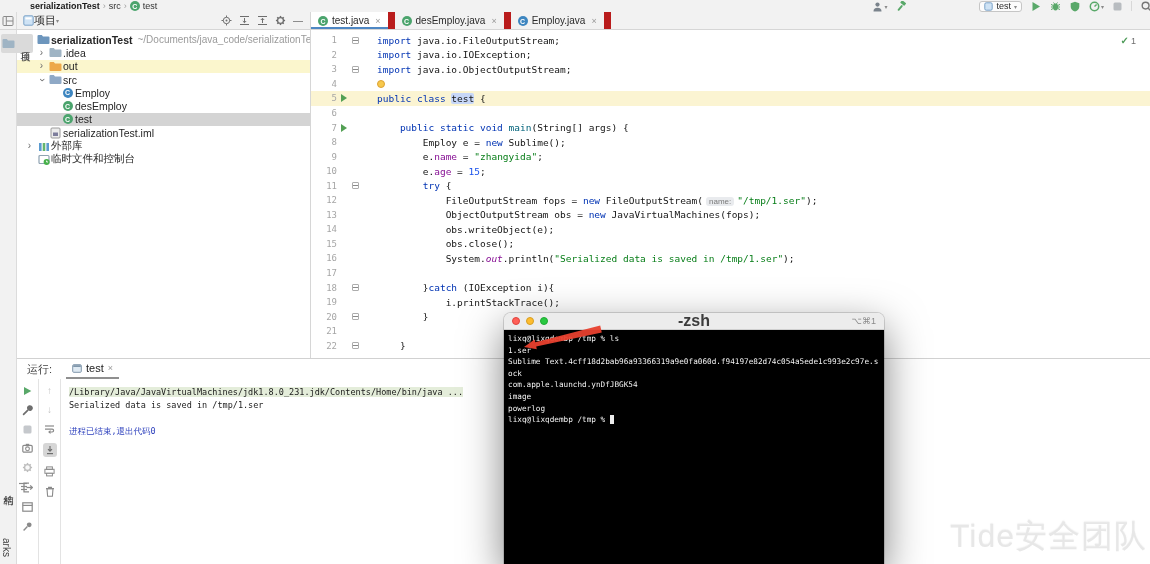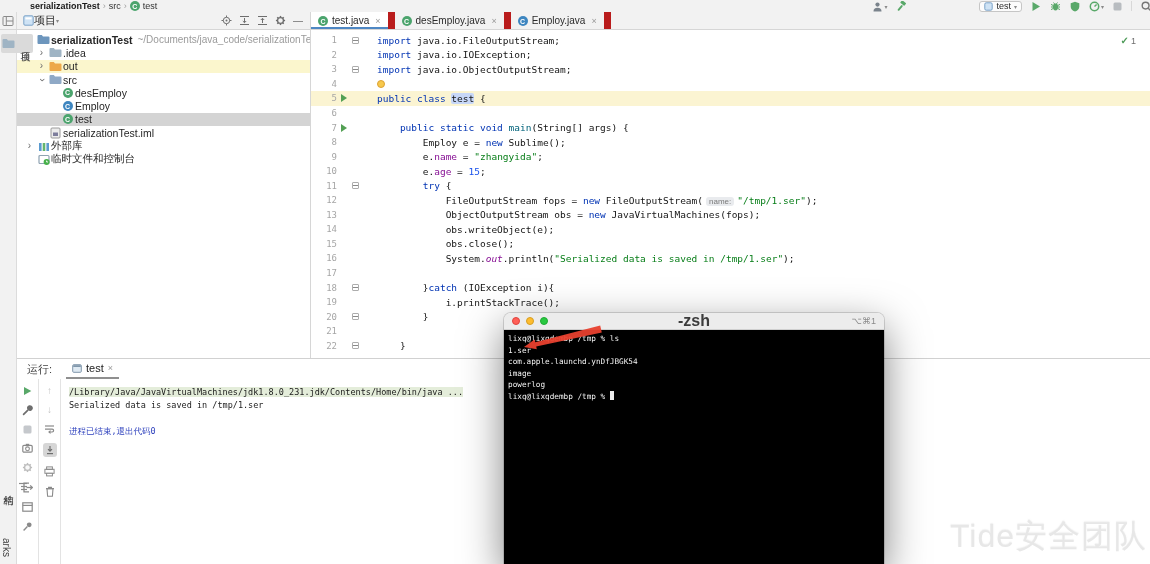--- a/index.html
+++ b/index.html
@@ -358,30 +358,30 @@
       <span class="ti">
         <svg width="13" height="11" viewBox="0 0 13 11">
           <path d="M0.5 2 Q0.5 1 1.5 1 H4.8 L6 2.6 H11.5 Q12.5 2.6 12.5 3.6 V9 Q12.5 10 11.5 10 H1.5 Q0.5 10 0.5 9 Z" fill="#8fa9c6"></path>
         </svg>
       </span>
       <span class="tlabel">src</span>
     </div>
     <div class="trow" style="padding-left: 30px;">
       <span class="chev"></span>
       <span class="ti">
-        <span class="cico green">C</span>
-      </span>
-      <span class="tlabel">desEmploy</span>
+        <span class="cico blue">C</span>
+      </span>
+      <span class="tlabel">Employ</span>
     </div>
     <div class="trow" style="padding-left: 30px;">
       <span class="chev"></span>
       <span class="ti">
-        <span class="cico blue">C</span>
-      </span>
-      <span class="tlabel">Employ</span>
+        <span class="cico green">C</span>
+      </span>
+      <span class="tlabel">desEmploy</span>
     </div>
     <div class="trow selected" style="padding-left: 30px;">
       <span class="chev"></span>
       <span class="ti">
         <span class="cico green">C</span>
       </span>
       <span class="tlabel">test</span>
     </div>
     <div class="trow" style="padding-left: 18px;">
       <span class="chev"></span>
@@ -686,20 +686,20 @@
 <div class="terminal">
   <div class="term-title">
     <span class="lights">
       <span class="light red"></span>
       <span class="light yellow"></span>
       <span class="light green"></span>
     </span>
     <span class="term-name">-zsh</span>
     <span class="term-short">⌥⌘1</span>
   </div>
-  <div class="term-body"><div>lixq@lixqdembp /tmp % ls</div><div>1.ser</div><div>com.apple.launchd.ynDfJBGK54</div><div>image</div><div>powerlog</div><div><span>lixq@lixqdembp /tmp % </span><span class="curs"></span></div></div>
+  <div class="term-body"><div>lixq@lixqdembp /tmp % ls</div><div>1.ser</div><div>Sublime Text.4cff18d2bab96a93366319a9e0fa060d.f94197e82d74c054a5ede1c993e2c97e.sock</div><div>com.apple.launchd.ynDfJBGK54</div><div>image</div><div>powerlog</div><div><span>lixq@lixqdembp /tmp % </span><span class="curs"></span></div></div>
 </div>
 
 <svg class="arrow-svg" width="130" height="50">
   <polygon points="100.2,10.6 35.2,27.2 34.6,24.4 24,32 36.8,34.2 36.2,31.4 101.8,17.4" fill="#e8402e" opacity="0.95"></polygon>
 </svg>
 
 <div class="watermark">Tide安全团队</div>
 
 </body></html>

